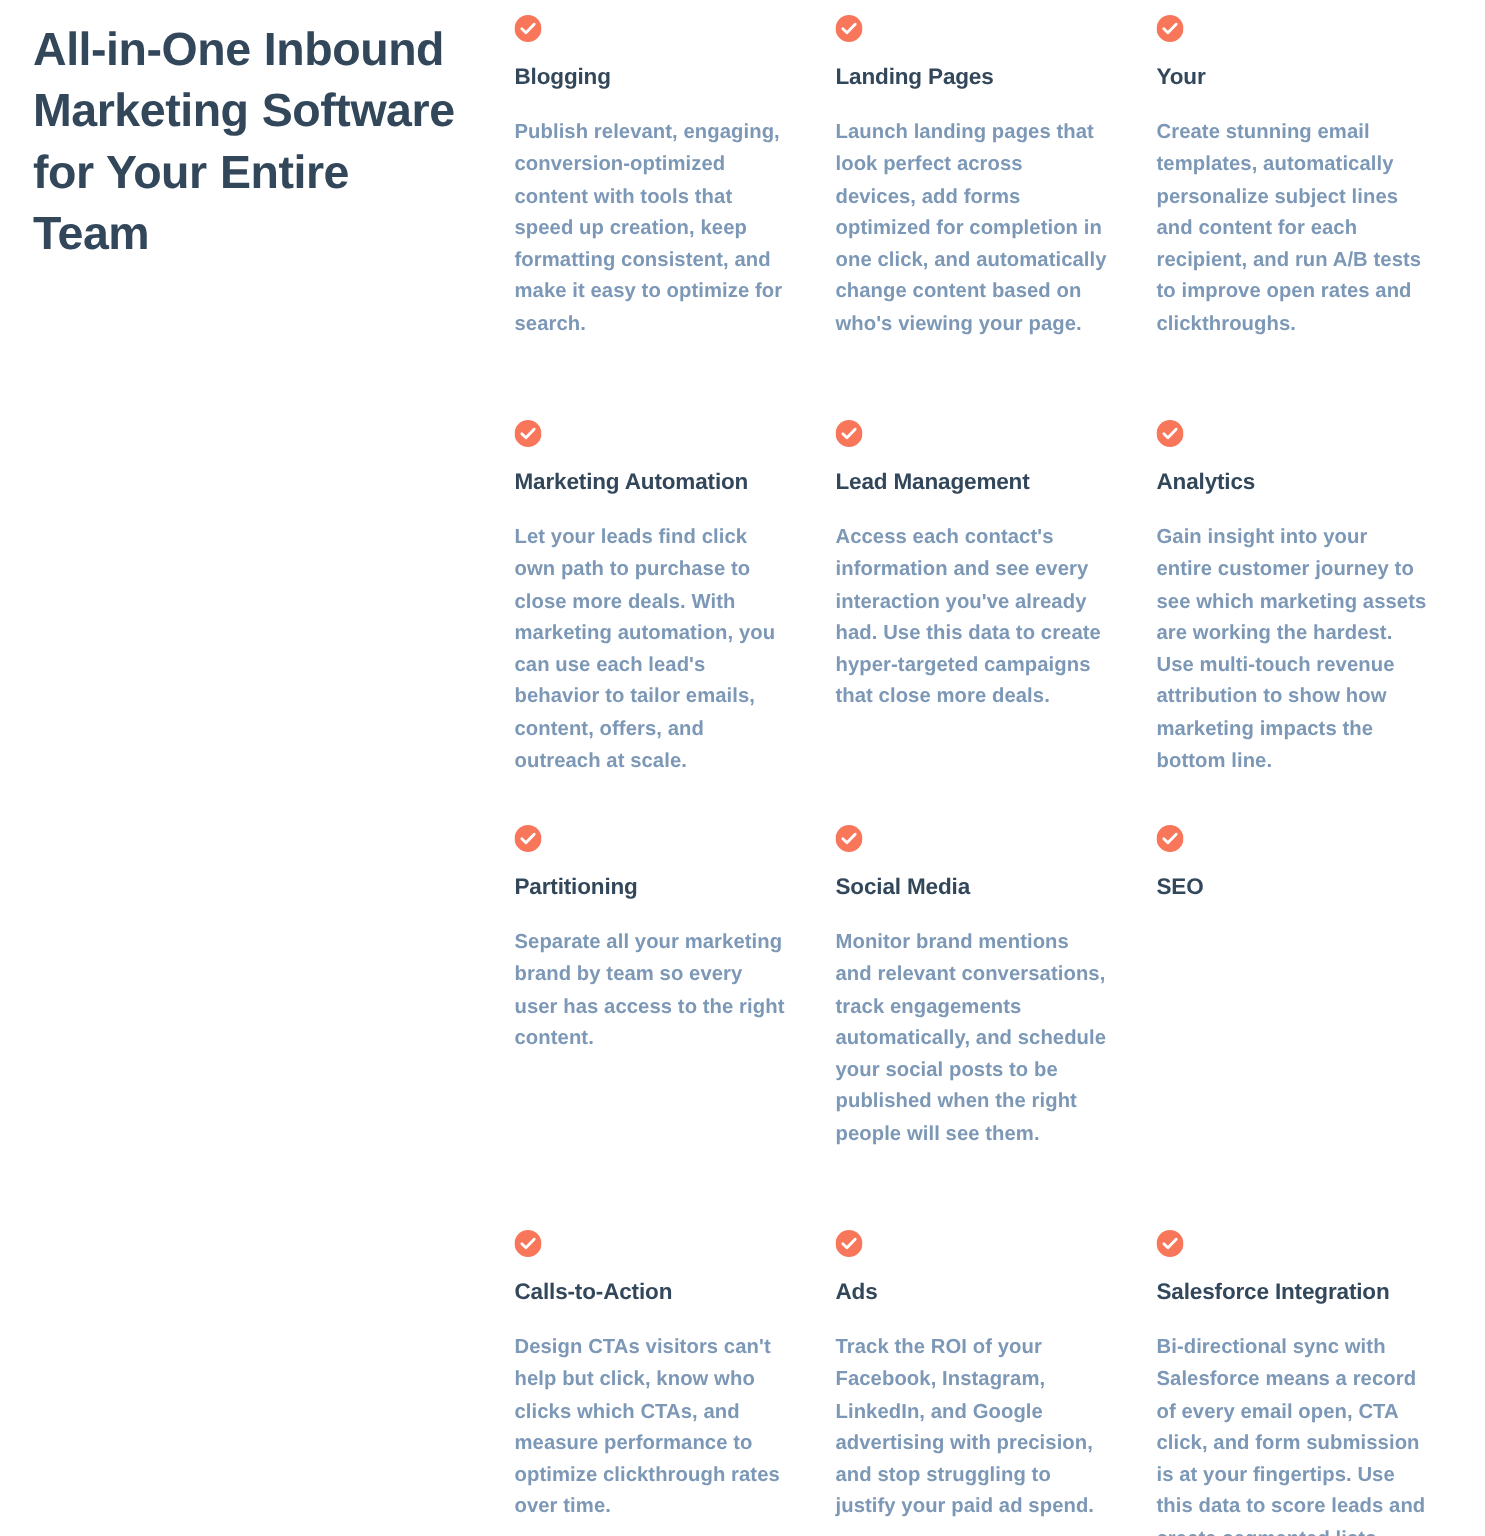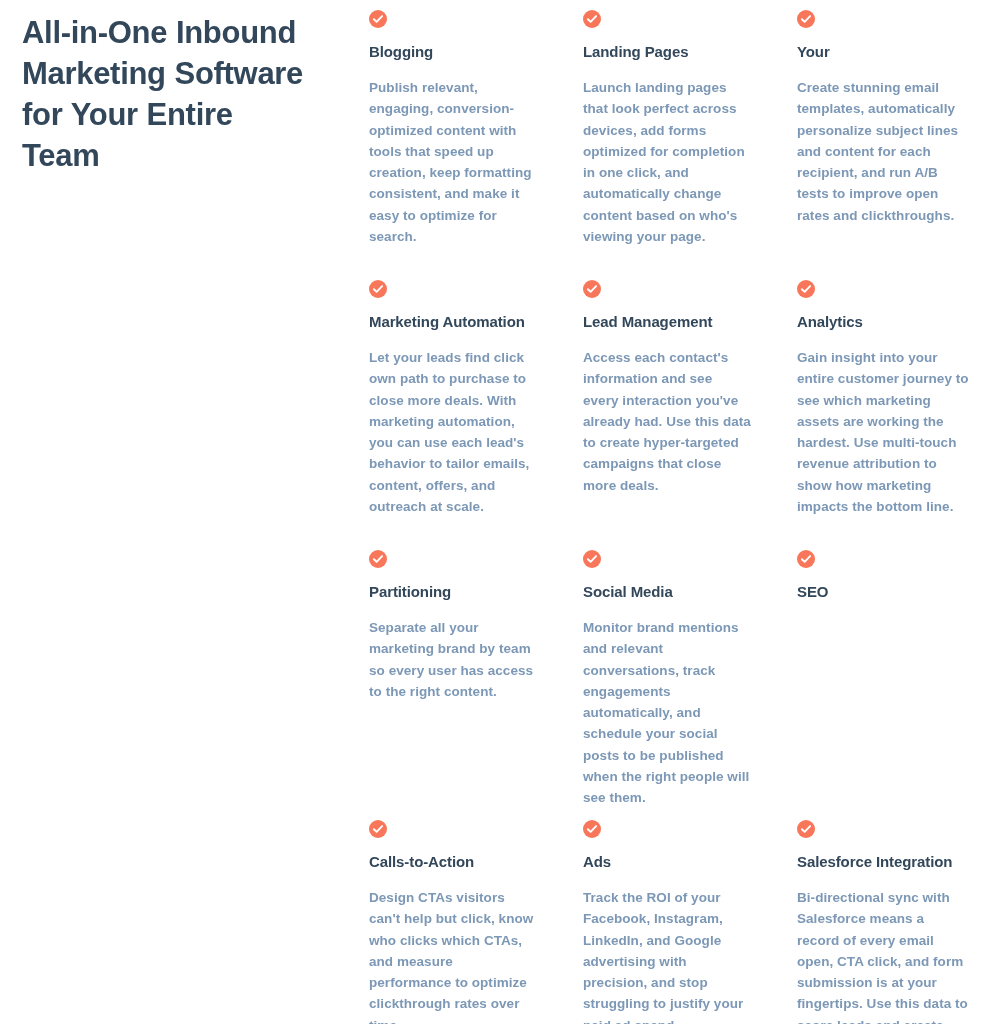--- a/index.html
+++ b/index.html
@@ -54,21 +54,20 @@
     column-gap: 0px;
     row-gap: 0px;
   }
   .feature-grid .feature-card:nth-child(3n+3) {
     
   }
 
   .feature-card {
     padding: 0 20px 0 0;
     position: relative;
-    margin-left: 26px;
   }
 
   .check-icon {
     display: block;
     width: 18px;
     height: 18px;
     margin: 10px 0 0 0;
   }
   .check-icon svg { display: block; width: 18px; height: 18px; }
 

